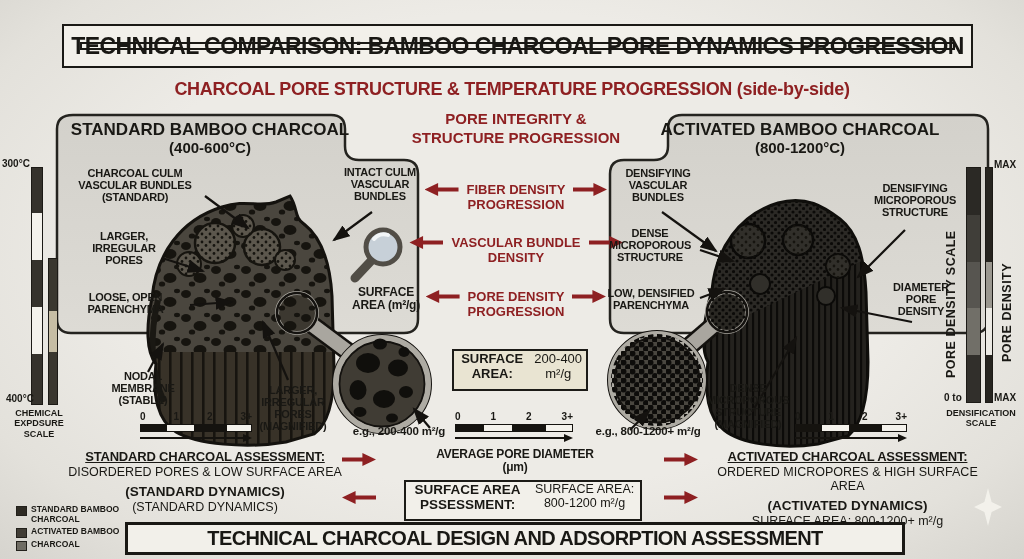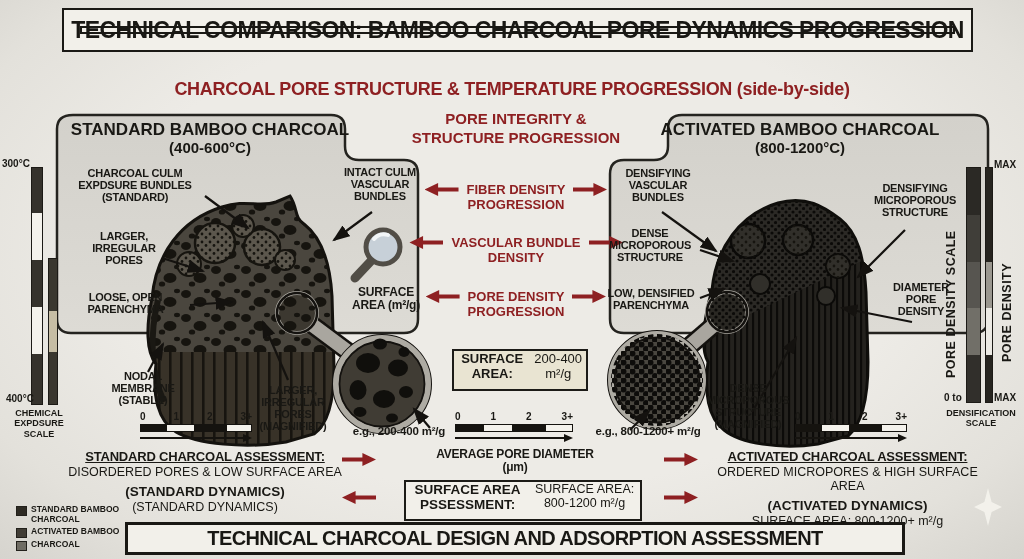--- a/index.html
+++ b/index.html
@@ -5,21 +5,21 @@
   html,body{margin:0;padding:0;}
   body{font-family:"Liberation Sans","DejaVu Sans",sans-serif;background:#d9d7d1;}
   .stage{position:relative;width:1024px;height:559px;overflow:hidden;
          background:radial-gradient(ellipse at 50% 45%, #edebe6 55%, #e3e1db 82%, #d6d4ce 100%);
          color:#191814;}
   .abs{position:absolute;}
   .pre{white-space:pre-line;}
   .lbl{font-size:11px;font-weight:700;line-height:1.1;text-align:center;letter-spacing:-0.2px;}
   .red{color:#8e2022;}
   
-  .title-box{left:62px;top:8px;width:911px;height:44px;border:2px solid #1a1915;background:#f2f0ea;
+  .title-box{left:62px;top:24px;width:911px;height:44px;border:2px solid #1a1915;background:#f2f0ea;
              box-sizing:border-box;padding:16px;}
   .title-inner{width:100%;height:100%;border:2px solid #1a1915;box-sizing:border-box;
                display:flex;align-items:center;justify-content:center;}
   .title-text{font-size:23px;font-weight:700;letter-spacing:-0.6px;white-space:nowrap;}
   .subtitle{left:0;top:79px;width:1024px;text-align:center;font-size:18px;font-weight:700;letter-spacing:-0.3px;}
   
   .center-heading{left:410px;top:110px;width:212px;text-align:center;font-size:15px;font-weight:700;line-height:1.25;}
   .prog-row{left:398px;width:236px;display:flex;align-items:flex-start;justify-content:center;gap:8px;}
   .prog-text{font-size:13px;font-weight:700;line-height:1.15;text-align:center;}
   .red-arrow{width:34px;height:13px;background:#8e2022;flex:0 0 auto;
@@ -234,21 +234,21 @@
   <div class="abs prog-row" style="top:290px;">
     <span class="red-arrow"></span>
     <span class="prog-text red pre">PORE DENSITY
 PROGRESSION</span>
     <span class="red-arrow rt"></span>
   </div>
 
   <div class="abs" style="left:70px;top:120px;width:280px;text-align:center;font-size:17px;font-weight:700;">STANDARD BAMBOO CHARCOAL</div>
   <div class="abs" style="left:70px;top:139px;width:280px;text-align:center;font-size:15px;font-weight:600;">(400-600°C)</div>
   <div class="abs lbl pre" style="left:60px;top:167px;width:150px;">CHARCOAL CULM
-EXPDSURE BUNDLES
+VASCULAR BUNDLES
 (STANDARD)</div>
   <div class="abs lbl pre" style="left:330px;top:166px;width:100px;">INTACT CULM
 VASCULAR
 BUNDLES</div>
   <div class="abs lbl pre" style="left:78px;top:230px;width:92px;">LARGER,
 IRREGULAR
 PORES</div>
   <div class="abs lbl pre" style="left:58px;top:291px;width:135px;">LOOSE, OPEN
 PARENCHYMA</div>
   <div class="abs lbl pre" style="left:93px;top:370px;width:100px;">NODAL

